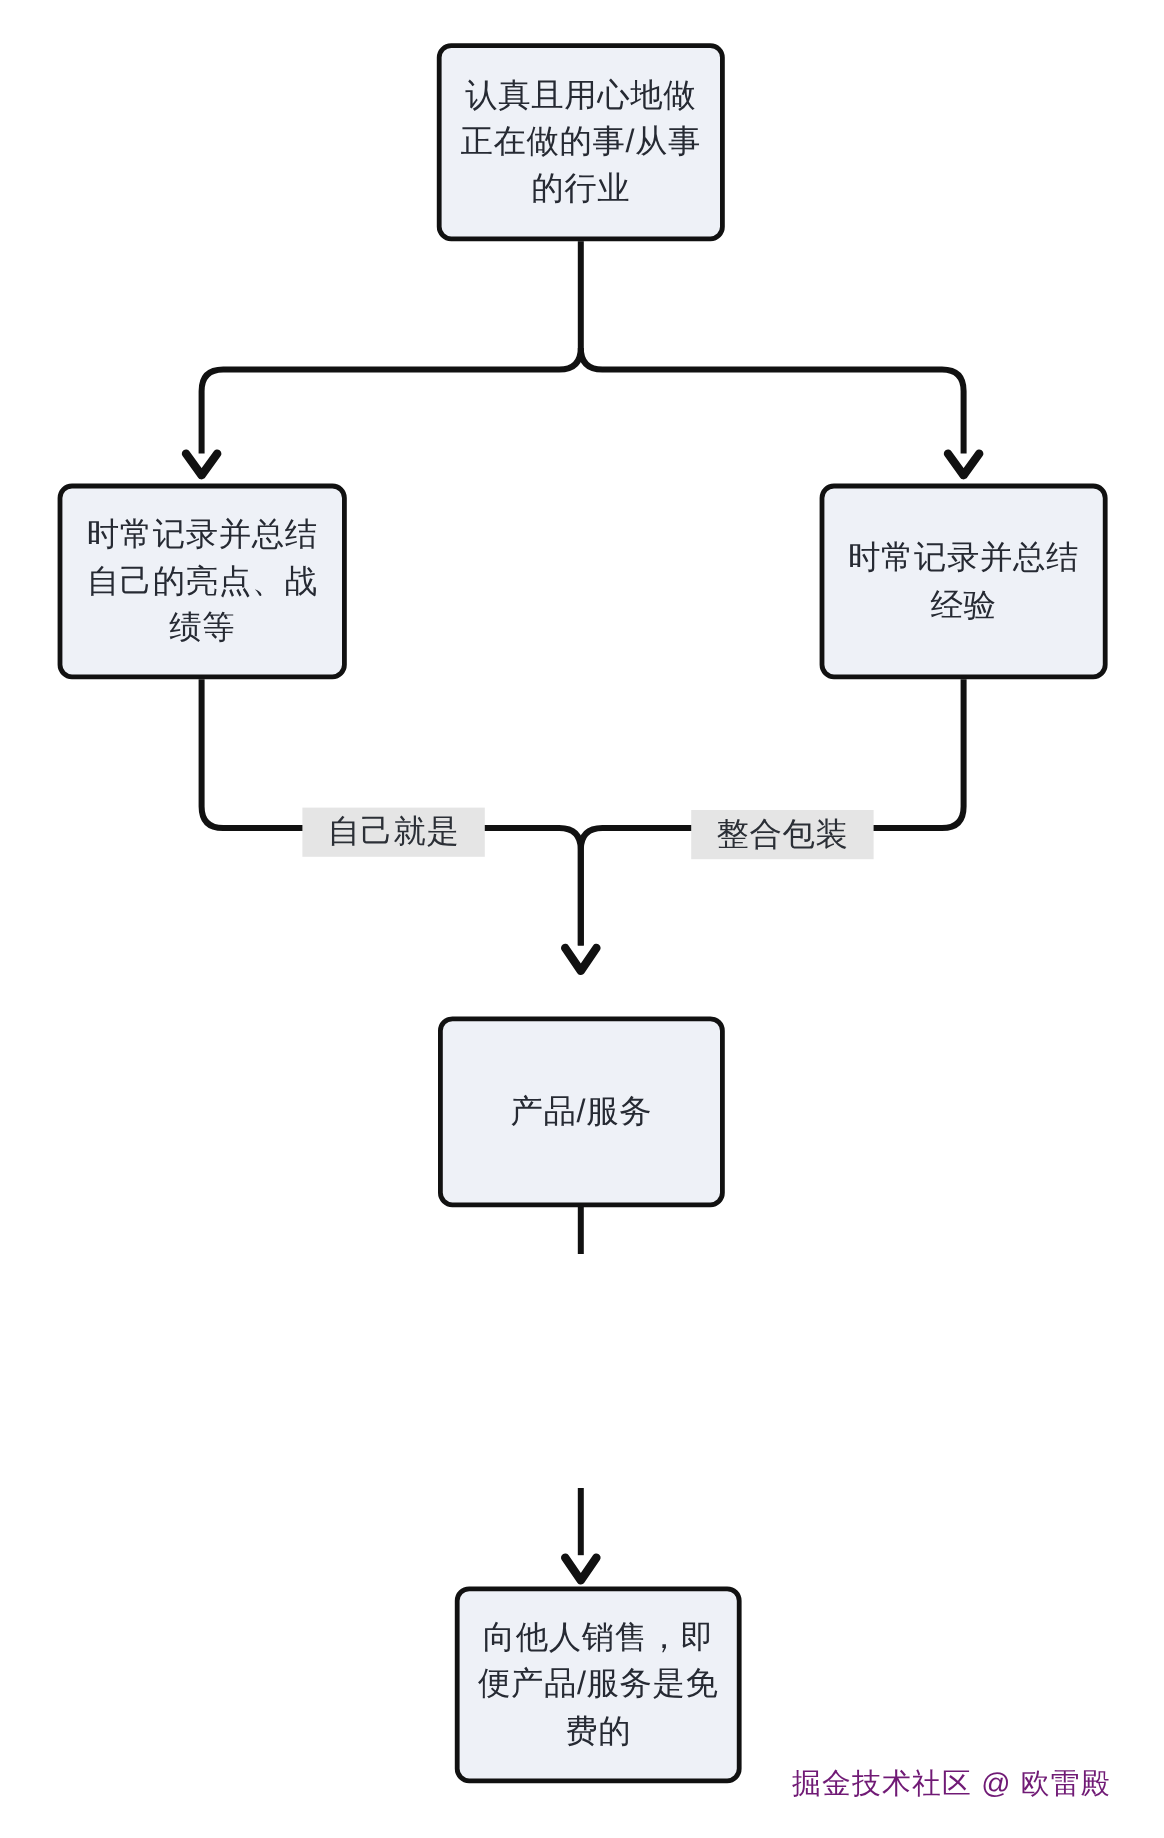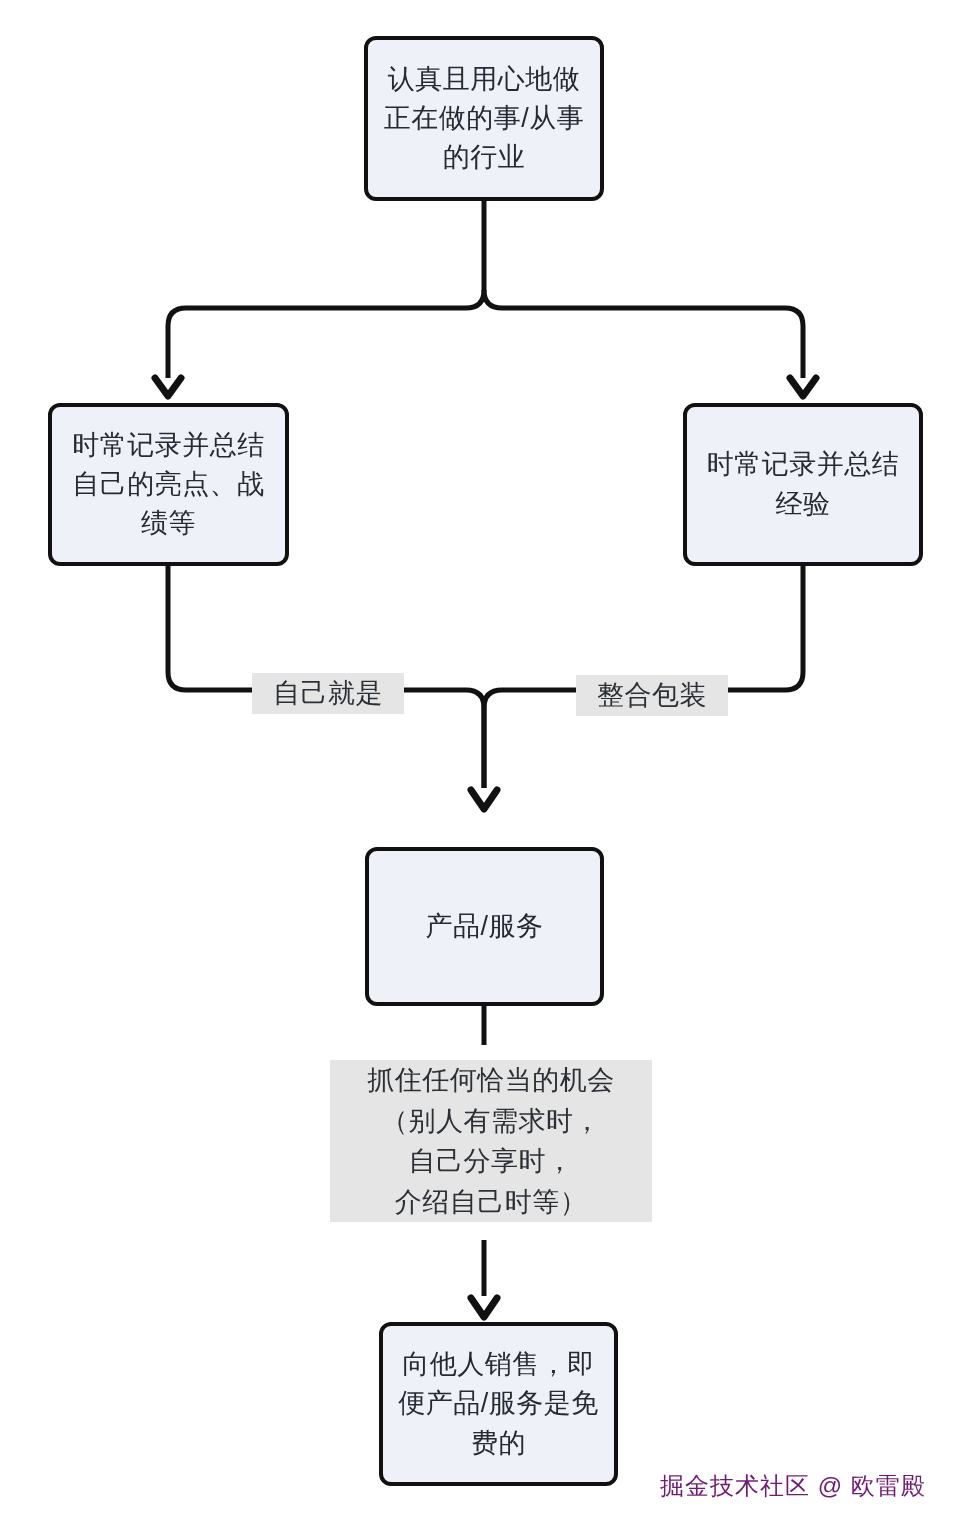--- a/index.html
+++ b/index.html
@@ -122,20 +122,16 @@
   <div class="node" id="node-middle">产品/服务</div>
 
   <div class="node" id="node-bottom">向他人销售，即
 便产品/服务是免
 费的</div>
 
   <div class="edge-label" id="label-left">自己就是</div>
 
   <div class="edge-label" id="label-right">整合包装</div>
 
-  <div class="edge-label" id="label-chance">抓住任何恰当的机会
-（别人有需求时，
-自己分享时，
-介绍自己时等）</div>
 
   <div id="watermark">掘金技术社区 @ 欧雷殿</div>
 
 </div>
 
 </body></html>

